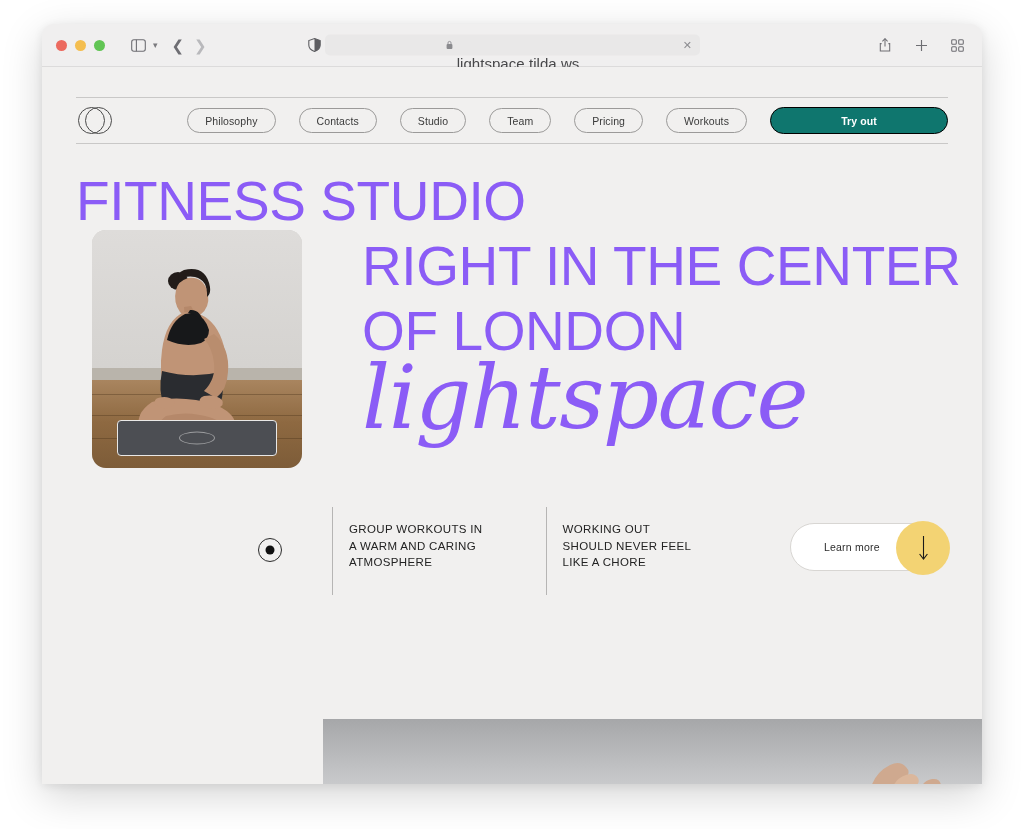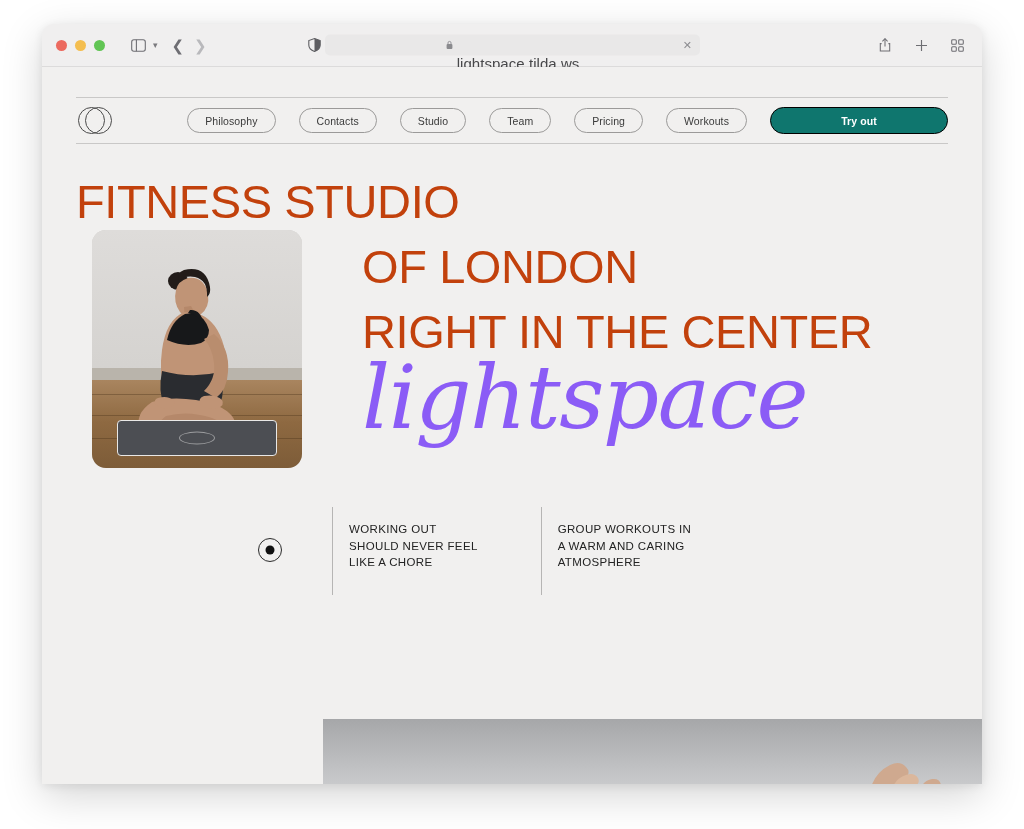--- a/index.html
+++ b/index.html
@@ -172,24 +172,24 @@
 
   
   .hero {
     position: absolute;
     left: 34px; top: 102px;
     width: 875px;
   }
   .headline {
     font-family: "Liberation Sans", sans-serif;
     font-weight: 300;
-    font-size: 47px;
+    font-size: 55px;
     line-height: 65px;
     letter-spacing: -0.4px;
-    color: #c2410c;
+    color: #8b5cf6;
     margin: 0;
     white-space: nowrap;
   }
   .headline-l1 { }
   .headline-rest {
     position: absolute;
     left: 286px;
     top: 65px;
   }
 
@@ -432,22 +432,22 @@
         <div class="pill">Team</div>
         <div class="pill">Pricing</div>
         <div class="pill">Workouts</div>
         <div class="pill pill-cta">Try out</div>
       </div>
     </div>
 
     <div class="hero">
       <div class="headline headline-l1">FITNESS STUDIO</div>
       <div class="headline-rest">
+        <div class="headline">RIGHT IN THE CENTER</div>
         <div class="headline">OF LONDON</div>
-        <div class="headline">RIGHT IN THE CENTER</div>
       </div>
       <div class="brand-script">lightspace</div>
     </div>
 
     <div class="hero-photo">
       <div class="photo-wall"></div>
       <div class="photo-base"></div>
       <div class="photo-floor">
         <span class="floor-plank" style="top:16%"></span>
         <span class="floor-plank" style="top:40%"></span>
@@ -479,31 +479,42 @@
         <path d="M66 168 q10 -3 16 3 q2 5 -5 7 q-10 1 -14 -4 q-1 -5 3 -6 z" fill="#c09476"></path>
       </svg>
       <div class="photo-mat">
         <span class="mat-logo"></span>
       </div>
     </div>
 
     <div class="features">
       <div class="bullet-icon"></div>
       <div class="feature-col">
+        <div class="feature-text">GROUP WORKOUTS IN
+A WARM AND CARING
+ATMOSPHERE</div>
+      </div>
+      <div class="feature-col">
         <div class="feature-text">WORKING OUT
 SHOULD NEVER FEEL
 LIKE A CHORE</div>
       </div>
-      <div class="feature-col">
-        <div class="feature-text">GROUP WORKOUTS IN
-A WARM AND CARING
-ATMOSPHERE</div>
-      </div>
-    </div>
-
+    </div>
+
+    <div class="learn-more">
+      <div class="lm-pill">
+        <span class="lm-label">Learn more</span>
+      </div>
+      <div class="lm-circle">
+        <svg width="13" height="26" viewBox="0 0 13 26">
+          <line x1="6.5" y1="1" x2="6.5" y2="23" stroke="#1a1a1a" stroke-width="1.1"></line>
+          <path d="M2.6 19 L6.5 24 L10.4 19" fill="none" stroke="#1a1a1a" stroke-width="1.1"></path>
+        </svg>
+      </div>
+    </div>
 
     <div class="lower-image">
       <svg class="hand" viewBox="0 0 92 44">
         <path d="M8 44 q4 -18 20 -26 q10 -5 16 2 q6 6 -2 12 q-8 6 -10 12 z" fill="#cfa98f"></path>
         <path d="M30 44 q2 -12 14 -16 q8 -3 12 3 q3 6 -6 10 q-8 3 -10 3 z" fill="#dbb79c"></path>
         <path d="M58 44 q2 -10 12 -12 q8 -1 9 6 q1 5 -7 6 z" fill="#cfa98f"></path>
       </svg>
     </div>
 
   </div>

